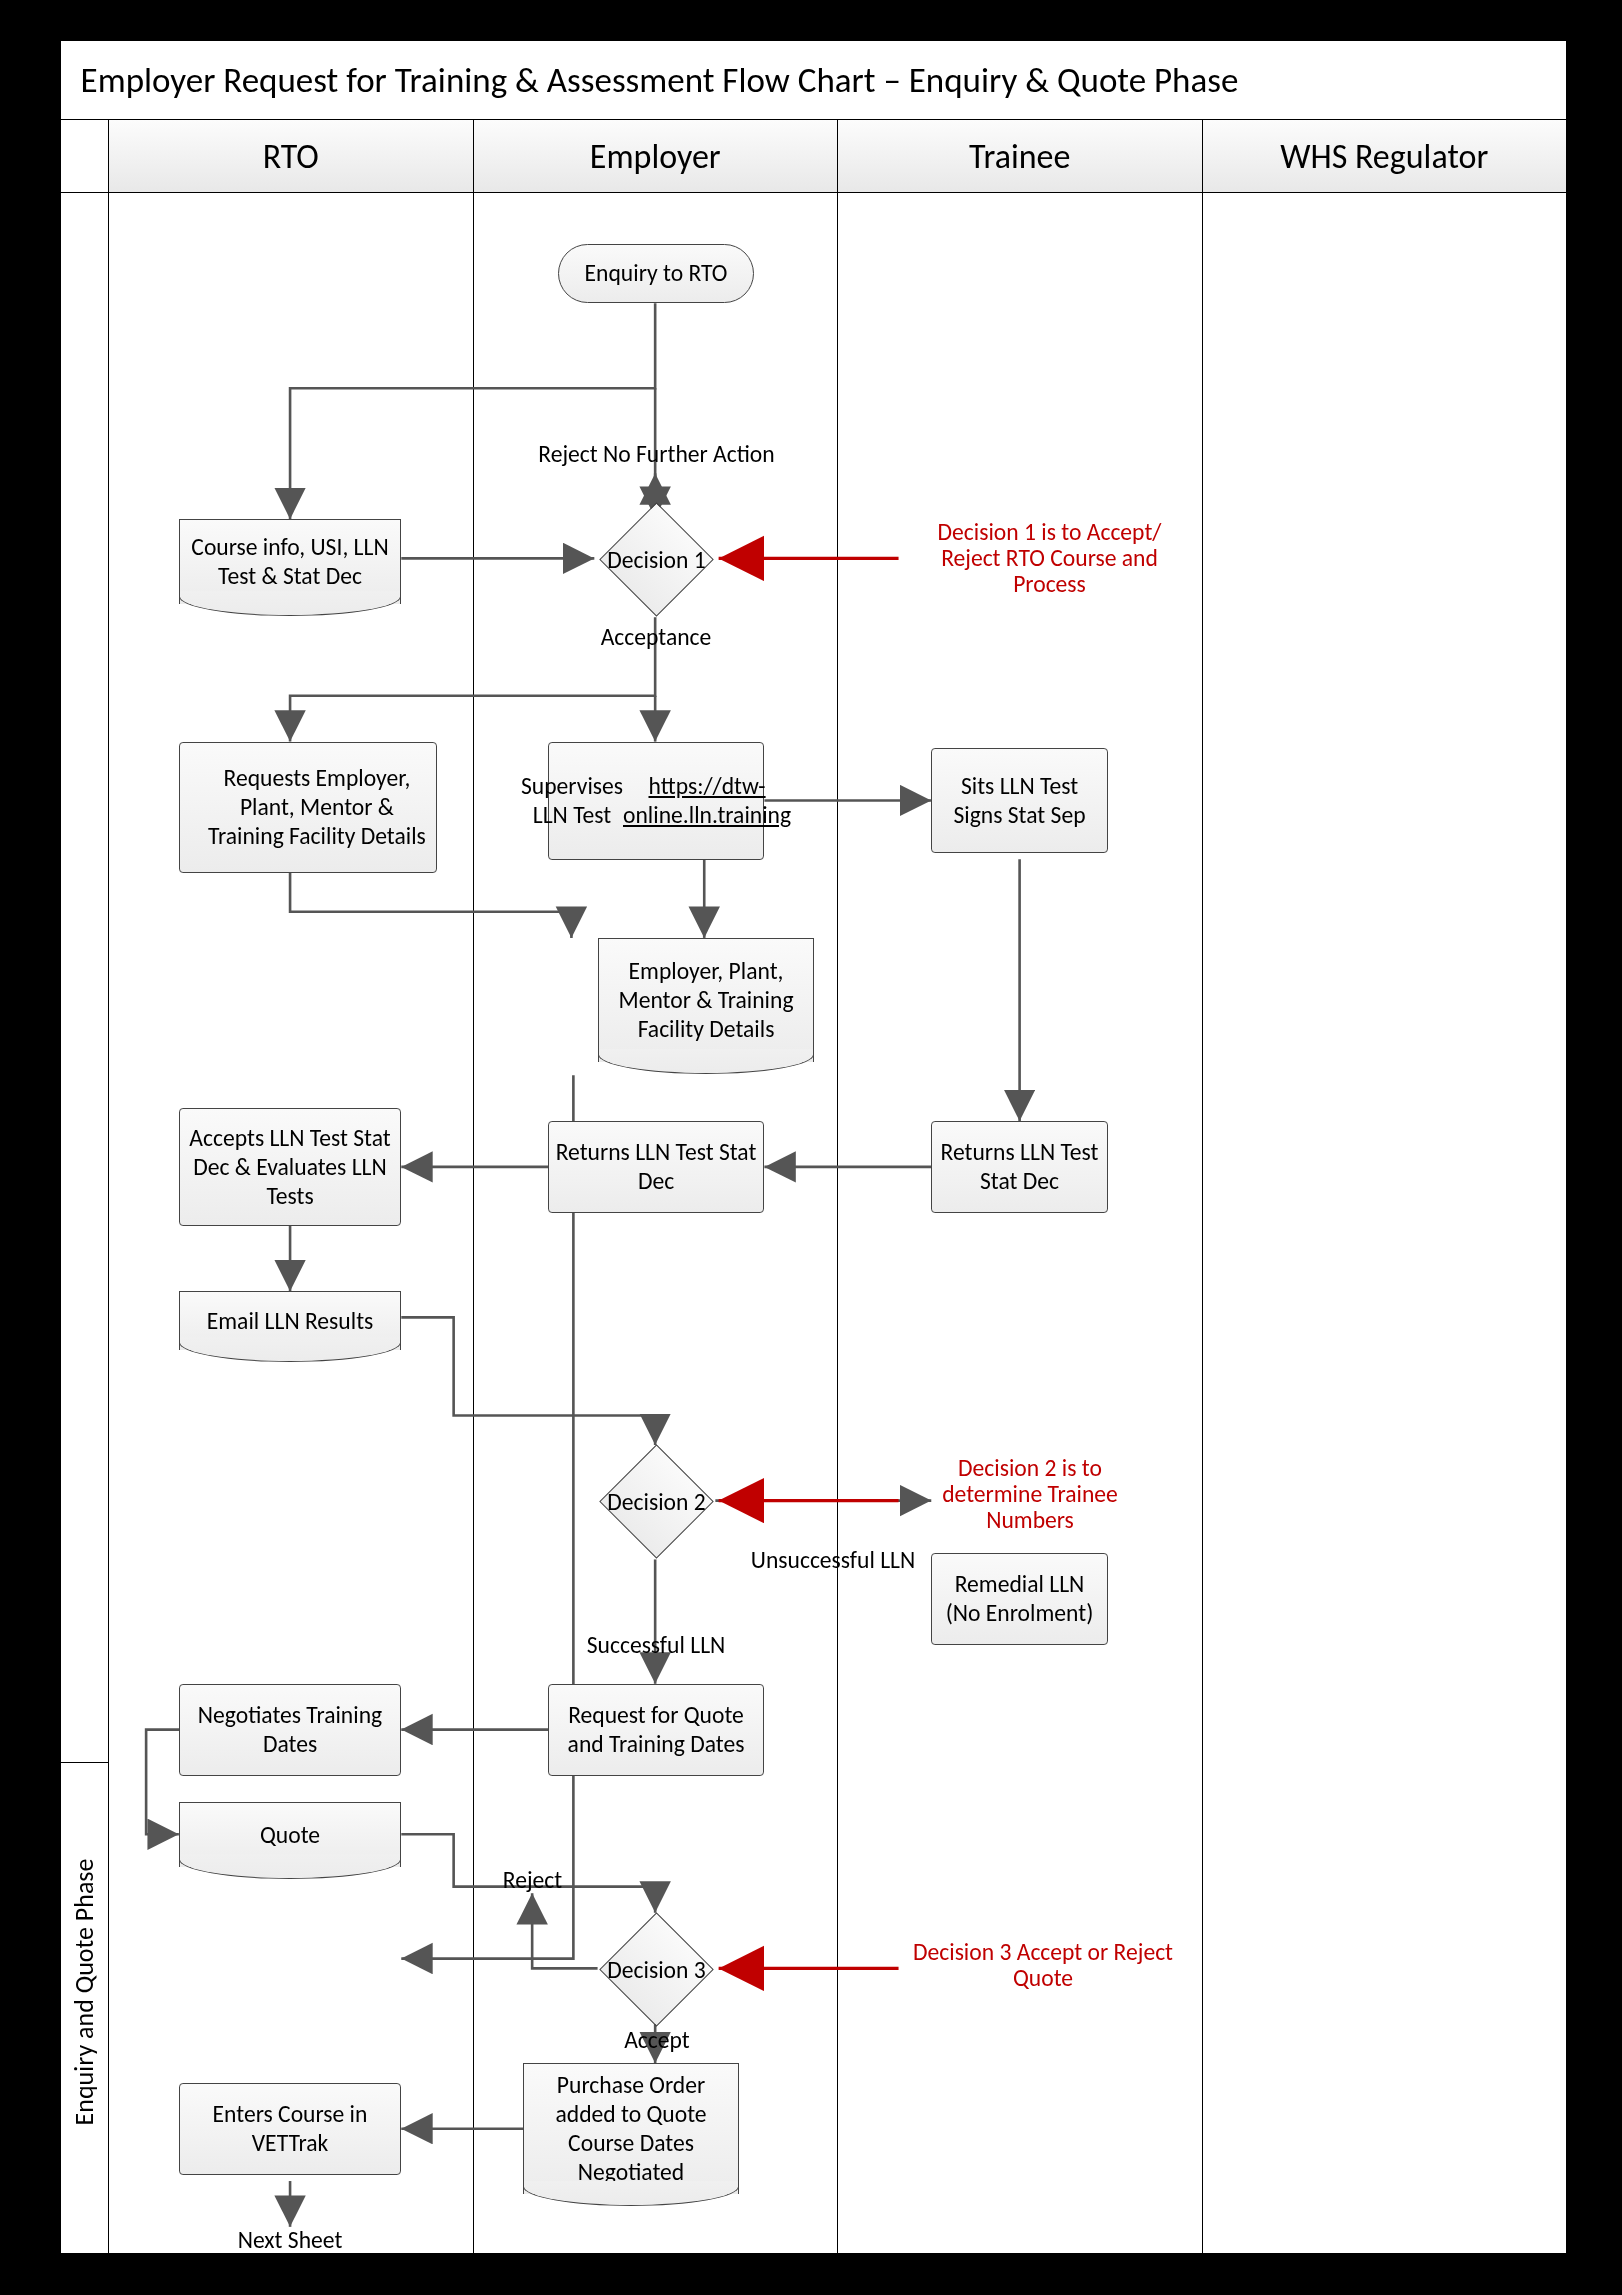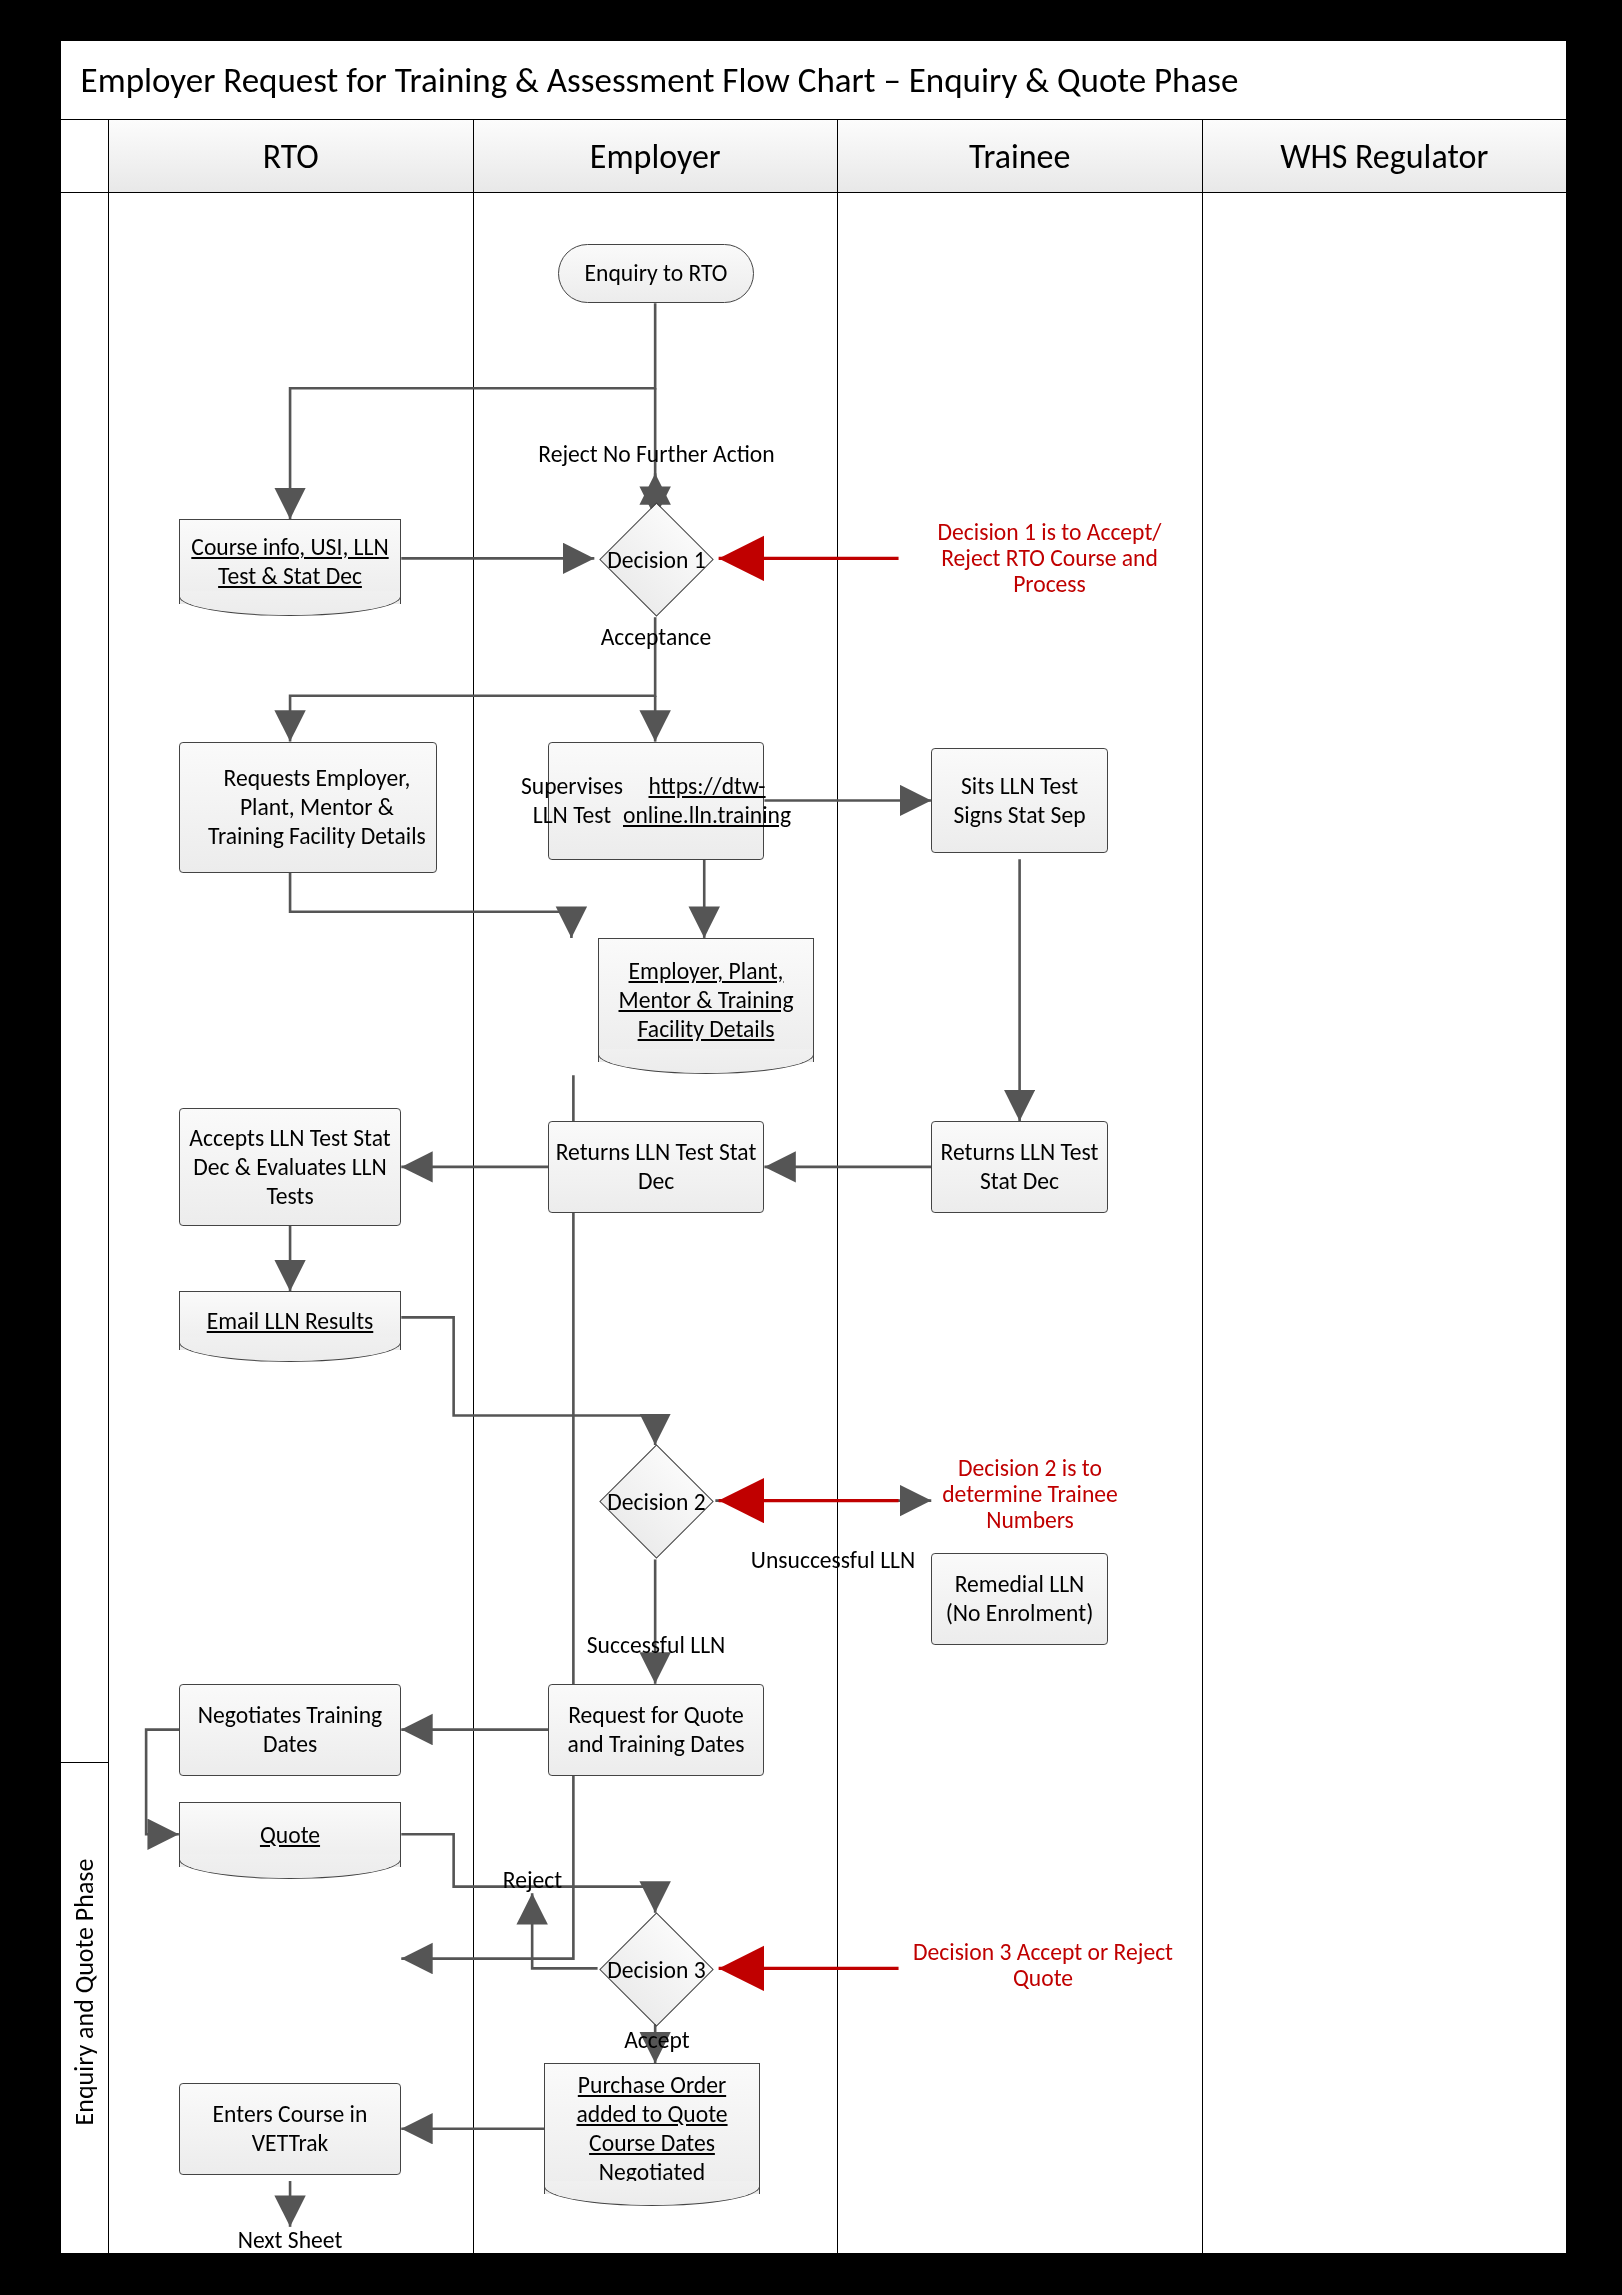--- a/index.html
+++ b/index.html
@@ -12,21 +12,21 @@
   .lane:last-child{border-right:none;}
   .body{position:absolute;left:0;top:151px;width:100%;height:2061px;}
   .side-bar{position:absolute;left:0;top:0;width:47px;height:100%;border-right:1.3px solid #000;}
   .side-lbl{position:absolute;left:0;top:1570px;height:458px;width:47px;display:flex;align-items:center;justify-content:center;border-top:1.3px solid #000;}
   .side-lbl span{transform:rotate(-90deg);white-space:nowrap;font:26px "Calibri",Arial,sans-serif;}
   .lane-line{position:absolute;top:0;height:100%;width:1.3px;background:#000;}
   .l1{left:412px;} .l2{left:776px;} .l3{left:1141px;}
 
   .fbox{position:absolute;border:1.3px solid #444;border-radius:3.9px;background:linear-gradient(#fafafa,#ececec);display:flex;align-items:center;justify-content:center;text-align:center;font:23.6px/29px "Calibri",Arial,sans-serif;padding:5.2px;box-sizing:border-box;}
   .term{border-radius:39px;}
-  .doc{border-radius:0;border-bottom:none;text-decoration:underline;}
+  .doc{border-radius:0;border-bottom:none;}
   .doc::after{content:"";position:absolute;left:-1.3px;right:-1.3px;bottom:-11.8px;height:23.6px;border:1.3px solid #444;border-top:none;border-radius:0 0 60% 60% / 0 0 23.6px 23.6px;background:linear-gradient(#f0f0f0,#ececec);}
   .diamond{position:absolute;background:linear-gradient(#fafafa,#ececec);border:1.3px solid #444;transform:rotate(45deg);}
   .diamond span{position:absolute;left:50%;top:50%;transform:translate(-50%,-50%) rotate(-45deg);white-space:nowrap;font:23.6px "Calibri",Arial,sans-serif;}
   .lbl{position:absolute;font:23.6px/26px "Calibri",Arial,sans-serif;text-align:center;color:#000;}
   .red{color:#c00000;font-weight:400;}
 
   svg.arrows{position:absolute;left:0;top:0;width:100%;height:100%;}
   .arr{stroke:#555;stroke-width:4;fill:none;}
   .ah{fill:#555;}
   .red-line{stroke:#c00000;stroke-width:5;}
@@ -153,19 +153,19 @@
     <div class="fbox" style="left:487px;top:1492px;width:216px;height:92px;">Request for Quote and Training Dates</div>
     <div class="fbox doc" style="left:118px;top:1610px;width:222px;height:65px;">Quote</div>
 
     <div class="diamond" style="left:555px;top:1737px;width:79px;height:79px;">
           <span>Decision 3</span>
         </div>
     <div class="lbl" style="left:432px;top:1675px;width:79px;">Reject</div>
     <div class="lbl" style="left:550px;top:1835px;width:92px;">Accept</div>
     <div class="lbl red" style="left:851px;top:1747px;width:262px;">Decision 3 Accept or Reject Quote</div>
 
-    <div class="fbox doc" style="left:483px;top:1871px;width:216px;height:131px;">Purchase Order added to Quote Course Dates Negotiated</div>
+    <div class="fbox doc" style="left:462px;top:1871px;width:216px;height:131px;">Purchase Order added to Quote Course Dates Negotiated</div>
     <div class="fbox" style="left:118px;top:1891px;width:222px;height:92px;">Enters Course in VETTrak</div>
     <div class="lbl" style="left:170px;top:2035px;width:118px;">Next Sheet</div>
   </div>
 </div>
   </div>
 
 
 </body></html>

